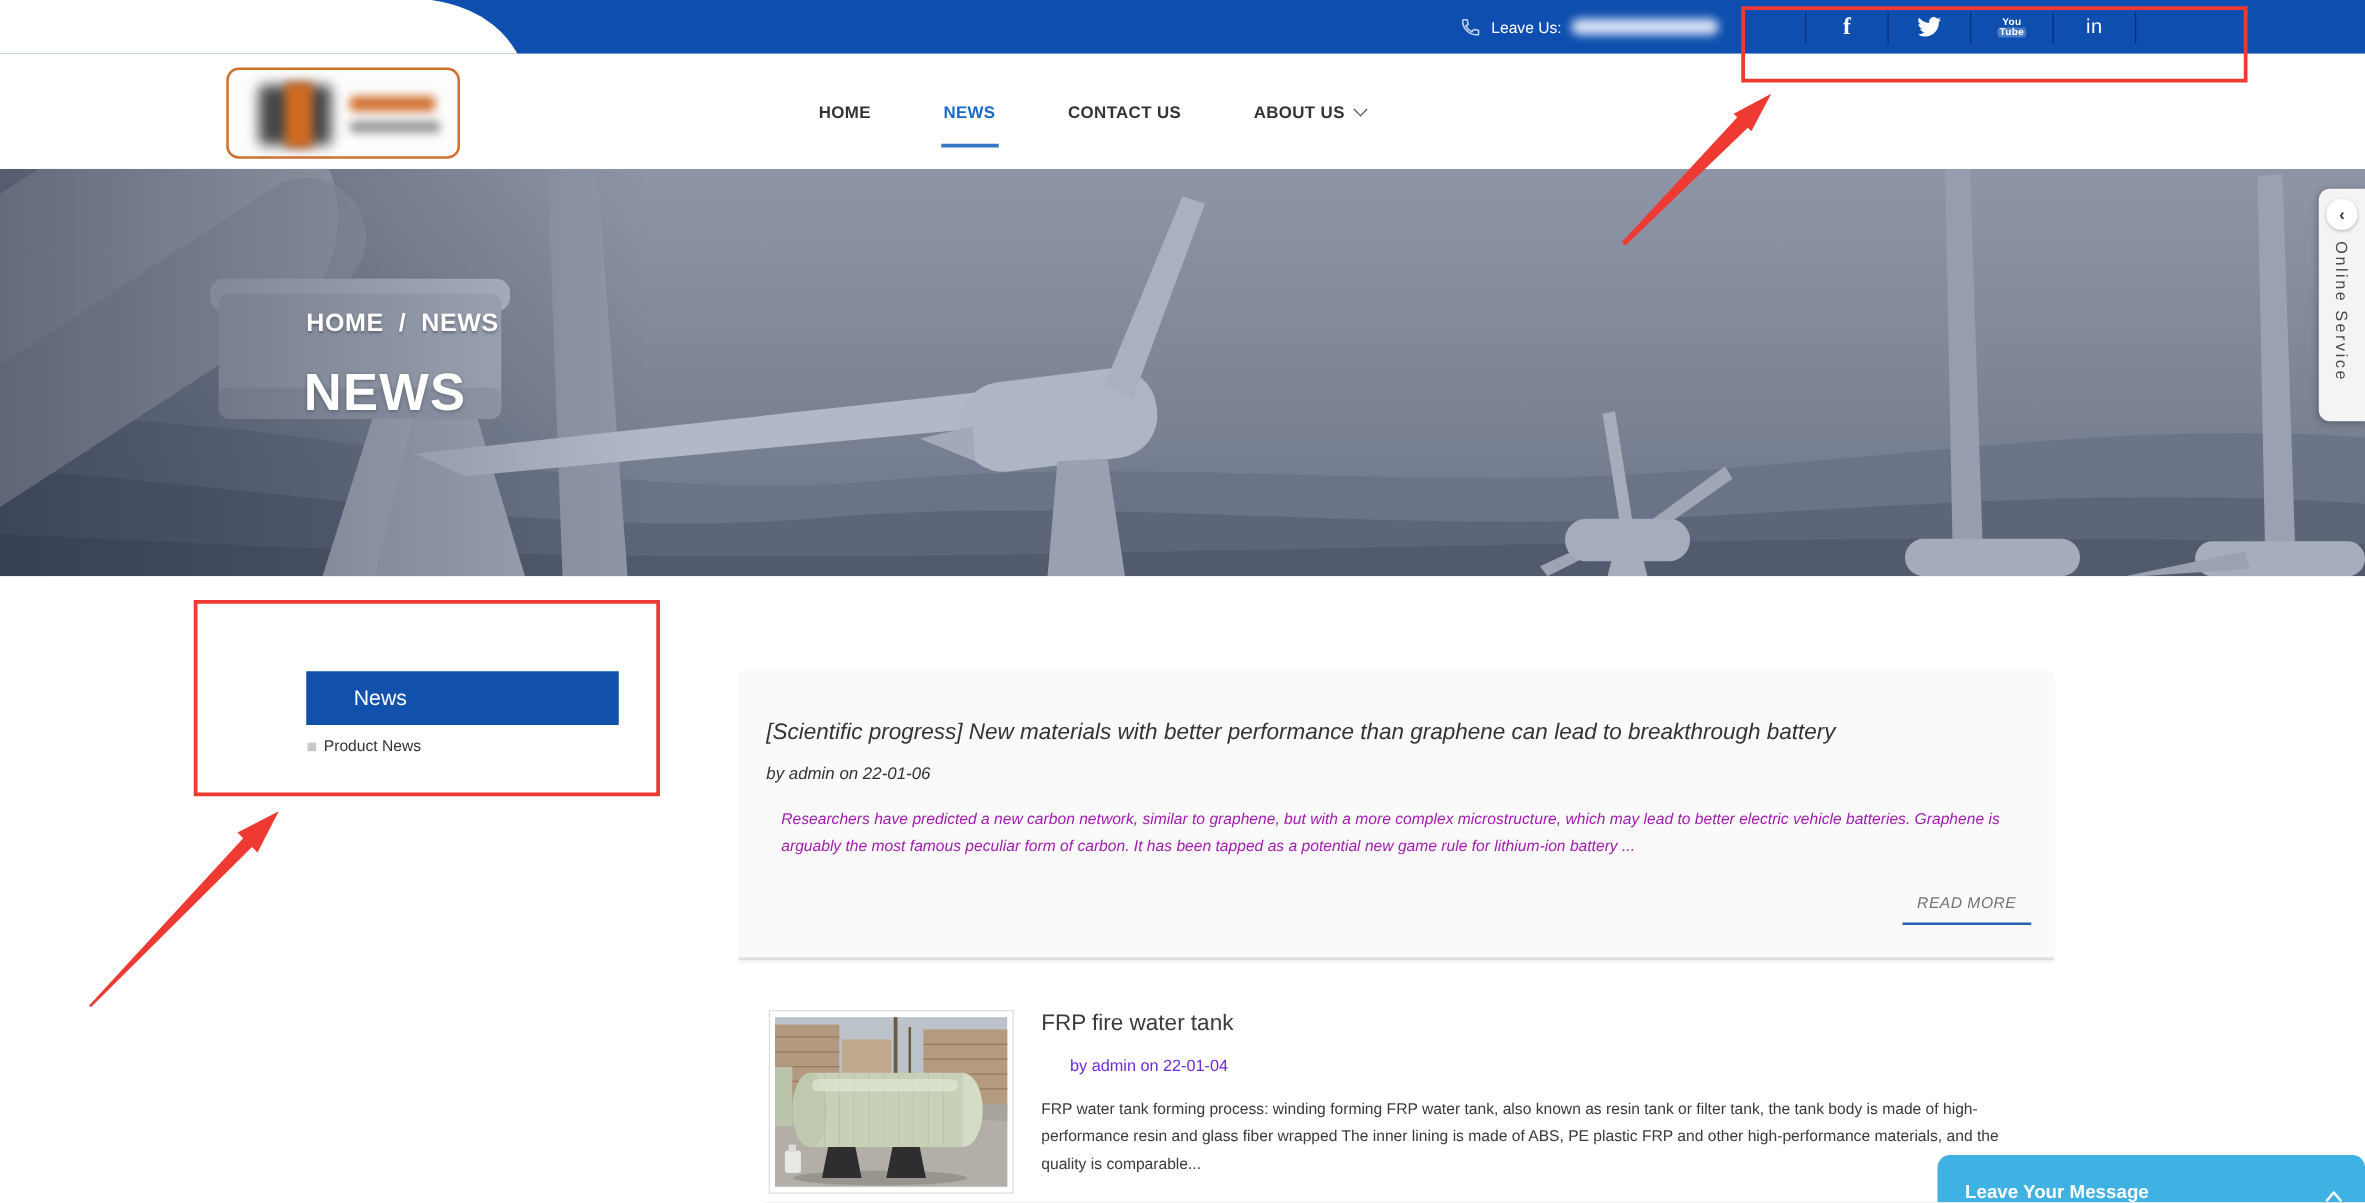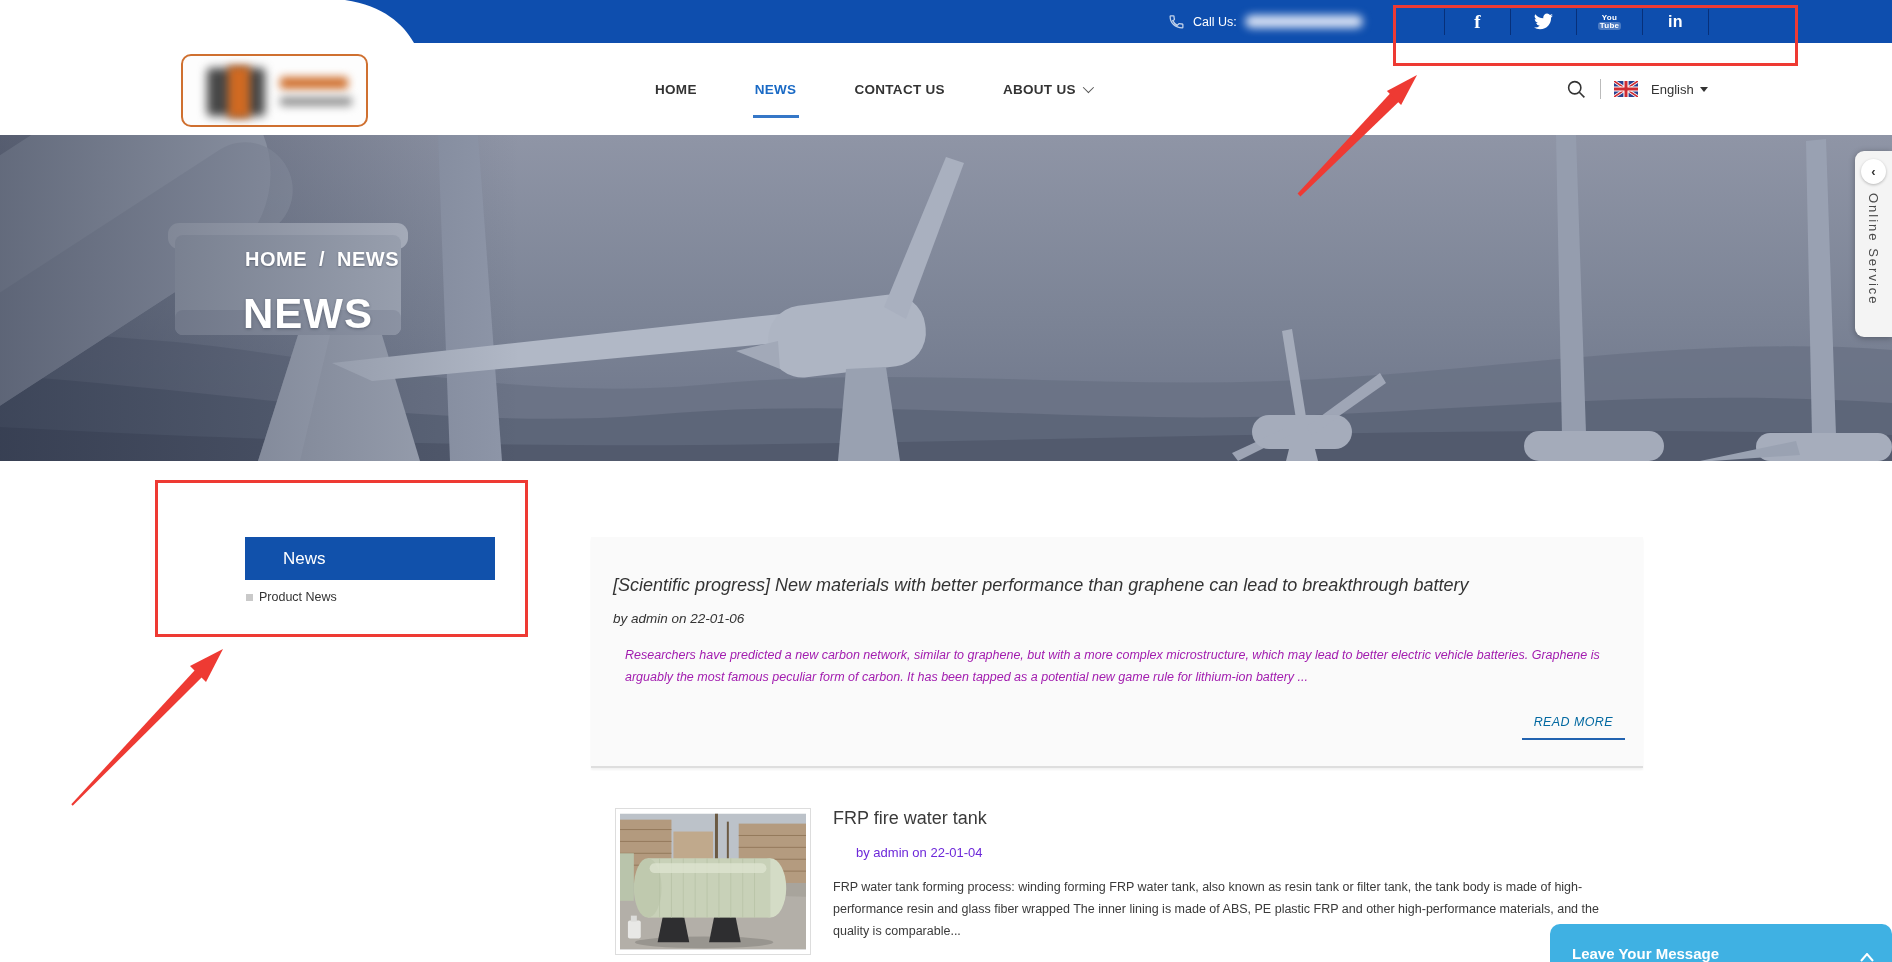--- a/index.html
+++ b/index.html
@@ -15,21 +15,21 @@
   .callus-label { color:#fff; font-size:12.5px; }
   .phone-ic { width:17px; height:17px; opacity:.75; }
   .blur-number { width:118px; height:13px; border-radius:7px; background:rgba(232,238,250,.92); filter:blur(4px); }
   .social { position:absolute; left:1444px; top:0; height:43px; display:flex; align-items:center; }
   .soc-sep { width:1px; height:26px; background:rgba(4,32,94,.65); }
   .soc-cell { width:65px; display:flex; align-items:center; justify-content:center; cursor:pointer; }
   .fb-glyph { color:#fff; font-family:"Liberation Serif", serif; font-weight:bold; font-size:19px; }
   .tw-svg { width:19px; height:19px; fill:#fff; }
   .yt-glyph { color:#fff; font-weight:bold; font-size:8px; line-height:8px; text-align:center; letter-spacing:.3px; }
   .yt-glyph .yt-b { display:inline-block; background:rgba(255,255,255,.25); border-radius:3px; padding:0 2px; }
-  .in-glyph { color:#fff; font-weight:bold; font-size:16px; letter-spacing:.5px; }
+  .in-glyph { color:#fff; font-weight:normal; font-size:16px; letter-spacing:.5px; }
 
   
   .notch { position:absolute; left:0; top:0; width:430px; height:43px; }
 
   
   .header { position:absolute; left:0; top:43px; width:1892px; height:92px; background:#fff; }
   .logo { position:absolute; left:181px; top:11px; width:187px; height:73px;
           border:2px solid #cf7030; border-radius:10px; background:#fdfdfd; overflow:hidden; cursor:pointer; }
   .lg-dark { position:absolute; left:24px; top:12px; width:58px; height:48px; background:#474747; border-radius:4px; filter:blur(5px); }
   .lg-bar  { position:absolute; left:45px; top:10px; width:22px; height:52px; background:#d06a22; filter:blur(4px); }
@@ -77,21 +77,21 @@
   .sidebar-sub { position:absolute; left:246px; top:590px; display:flex; align-items:center; gap:6px; cursor:pointer; }
   .sub-bullet { width:7px; height:7px; background:#c9c9c9; }
   .sub-label { font-size:12.5px; color:#333; }
 
   .card1 { position:absolute; left:591px; top:537px; width:1052px; height:231px; background:#fafafa;
            border-bottom:2px solid #dedede; box-shadow:0 2px 2px rgba(0,0,0,.05);font-style:italic; }
   .card1 .a-title { position:absolute; left:22px; top:38px; font-size:18px; color:#333; cursor:pointer; }
   .card1 .a-byline { position:absolute; left:22px; top:74px; font-size:13.5px; color:#333; }
   .card1 .a-excerpt { position:absolute; left:34px; top:107px; width:1015px; font-size:12.5px; color:#a21caf; line-height:22px; }
   .readmore { position:absolute; right:18px; bottom:26px; padding:0 12px 9px; border-bottom:2px solid #2263b0;
-              color:#0369a1; font-size:12.5px; letter-spacing:.4px; cursor:pointer; }
+              color:#737373; font-size:12.5px; letter-spacing:.4px; cursor:pointer; }
 
   .art2-img { position:absolute; left:615px; top:808px; width:196px; height:147px; background:#fff;
               border:1px solid #ddd; padding:4px; cursor:pointer; }
   .art2-img svg { width:100%; height:100%; display:block; }
   .art2-title { position:absolute; left:833px; top:808px; font-size:18px; color:#3a3a3a; cursor:pointer; }
   .art2-byline { position:absolute; left:856px; top:845px; font-size:13px; color:#6d28d9; }
   .art2-excerpt { position:absolute; left:833px; top:876px; width:788px; font-size:12.5px; color:#3a3a3a; line-height:22px; }
 
   
   .msgbar { position:absolute; left:1550px; top:924px; width:342px; height:38px; background:#3fb1e3;
@@ -108,21 +108,21 @@
 </head>
 <body>
 
 <div id="page">
 
   <div class="topbar">
     <div class="callus">
       <svg class="phone-ic" viewBox="0 0 24 24">
         <path fill="none" stroke="#fff" stroke-width="1.8" d="M6.6 10.8a15 15 0 0 0 6.6 6.6l2.2-2.2a1 1 0 0 1 1-.24c1.1.37 2.3.57 3.6.57a1 1 0 0 1 1 1V20a1 1 0 0 1-1 1C10.1 21 3 13.9 3 5a1 1 0 0 1 1-1h3.5a1 1 0 0 1 1 1c0 1.24.2 2.45.57 3.57a1 1 0 0 1-.25 1.02z"></path>
       </svg>
-      <span class="callus-label">Call Us:</span>
+      <span class="callus-label">Leave Us:</span>
       <span class="blur-number"></span>
     </div>
     <div class="social">
       <span class="soc-sep"></span>
       <span class="soc-cell">
         <span class="fb-glyph">f</span>
       </span>
       <span class="soc-sep"></span>
       <span class="soc-cell">
         <svg class="tw-svg" viewBox="0 0 24 24">
@@ -166,38 +166,20 @@
       </div>
       <div class="nav-item">
         <span>CONTACT US</span>
       </div>
       <div class="nav-item">
         <span>ABOUT US</span>
         <span class="nav-caret"></span>
       </div>
     </div>
 
-    <div class="hdr-right">
-      <svg class="search-ic" viewBox="0 0 24 24">
-        <circle cx="10" cy="10" r="7" fill="none" stroke="#333" stroke-width="1.8"></circle>
-        <line x1="15.2" y1="15.2" x2="21" y2="21" stroke="#333" stroke-width="1.8"></line>
-      </svg>
-      <span class="hdr-div"></span>
-      <svg class="flag" viewBox="0 0 24 16">
-        <rect width="24" height="16" fill="#2b3f8e"></rect>
-        <path d="M0,0 L24,16 M24,0 L0,16" stroke="#fff" stroke-width="3.2"></path>
-        <path d="M0,0 L24,16 M24,0 L0,16" stroke="#cf2b32" stroke-width="1.6"></path>
-        <path d="M12,0 V16 M0,8 H24" stroke="#fff" stroke-width="5.2"></path>
-        <path d="M12,0 V16 M0,8 H24" stroke="#cf2b32" stroke-width="3"></path>
-      </svg>
-      <span class="lang">
-        <span class="lang-label">English</span>
-        <span class="lang-caret"></span>
-      </span>
-    </div>
   </div>
 
   <div class="hero">
     <svg class="hero-svg" viewBox="0 0 1892 326" preserveAspectRatio="none">
       <defs>
         <linearGradient id="sky" x1="0" y1="0" x2="0" y2="1">
           <stop offset="0" stop-color="#8f95a6"></stop>
           <stop offset="0.55" stop-color="#7c8496"></stop>
           <stop offset="1" stop-color="#6c7488"></stop>
         </linearGradient>

